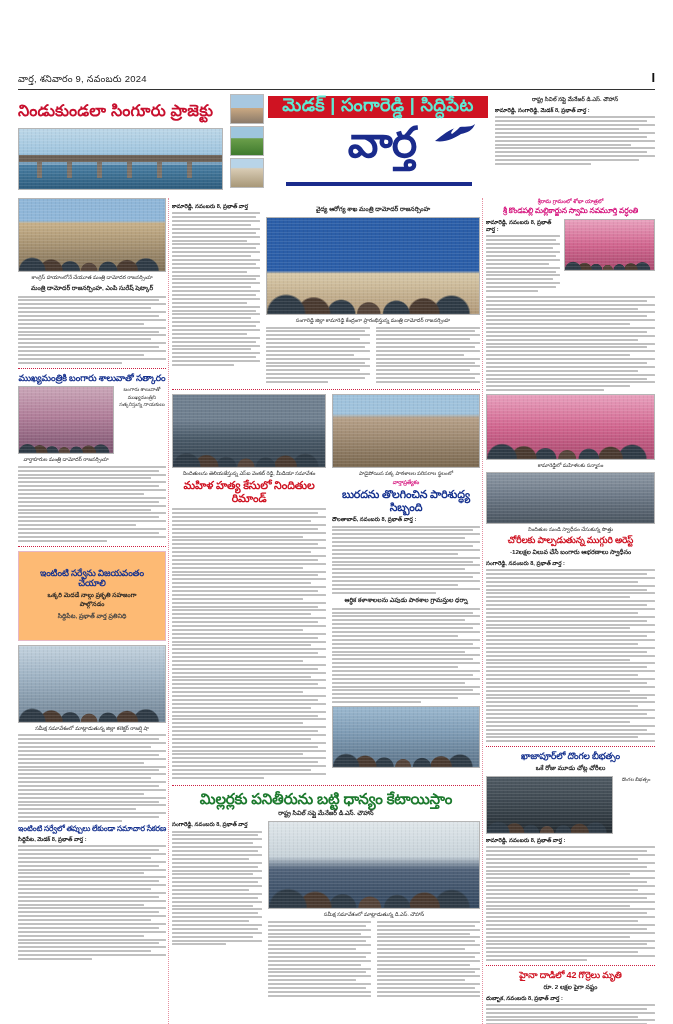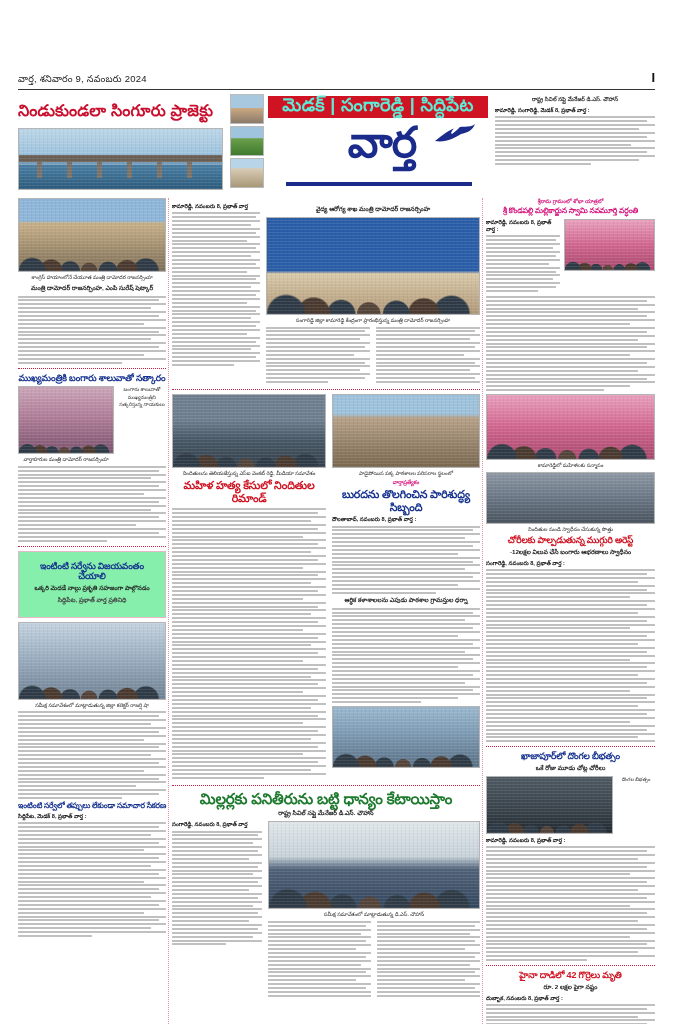--- a/index.html
+++ b/index.html
@@ -152,21 +152,21 @@
       radial-gradient(circle at 87% 100%, #2f3b46 0 9%, transparent 10%);
   }
 
   
   .regbar { position:absolute; left:0; bottom: 28px; width:673px; height:12px; }
   .regbar .graybar { position:absolute; left: 86px; top:3px; width: 497px; height:7px; background:#bdbdbd; }
   .dots { position:absolute; top:2px; display:flex; gap:2px; align-items:center; }
   .dots.left { left: 24px; }
   .dots.right { left: 586px; }
   .dot { width:7px; height:7px; border-radius:50%; }
-  .box-pink { background:#86efac; border:.5px solid #e6b7c6; padding:9px; }
+  .box-pink { background:#fdba74; border:.5px solid #e6b7c6; padding:16px; }
   .box-rule { border-top:1px dotted #c24; margin:4px 0; }
 </style>
 </head>
 <body>
 
 <div class="page">
 
   <div class="datebar">
     <div class="dateline">వార్త, శనివారం 9, నవంబరు 2024</div>
     <div class="pagenum">I</div>

